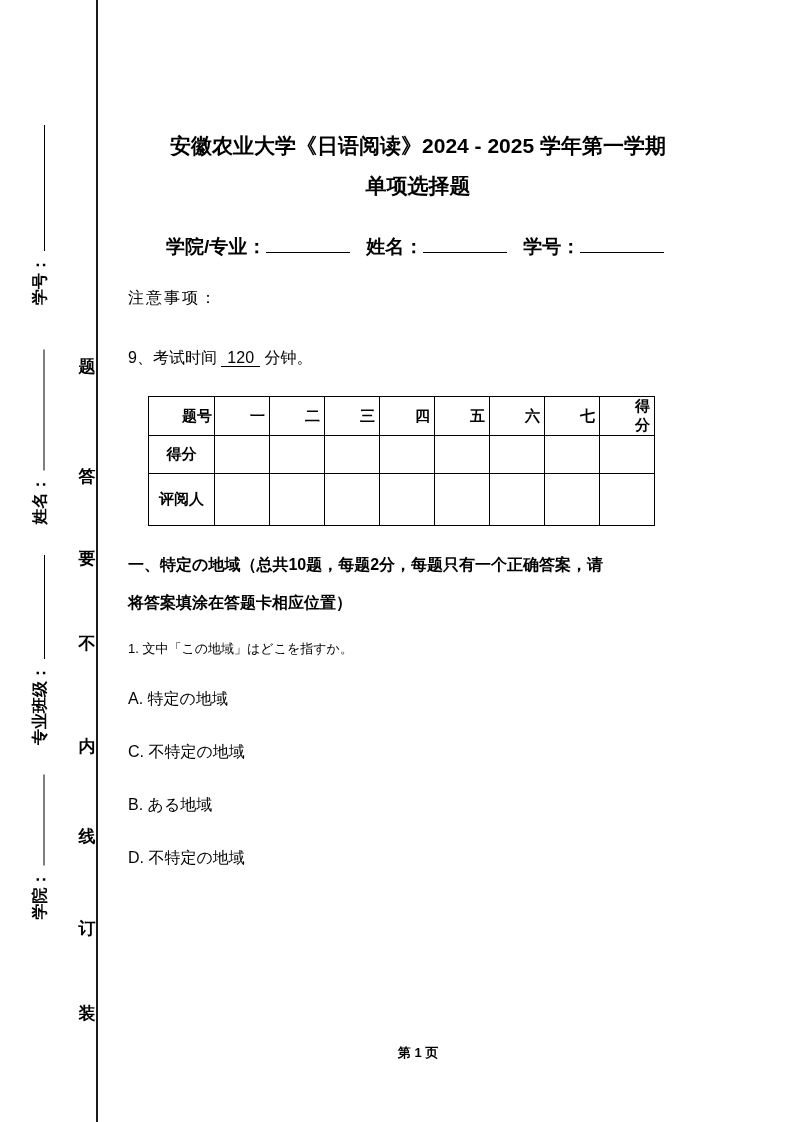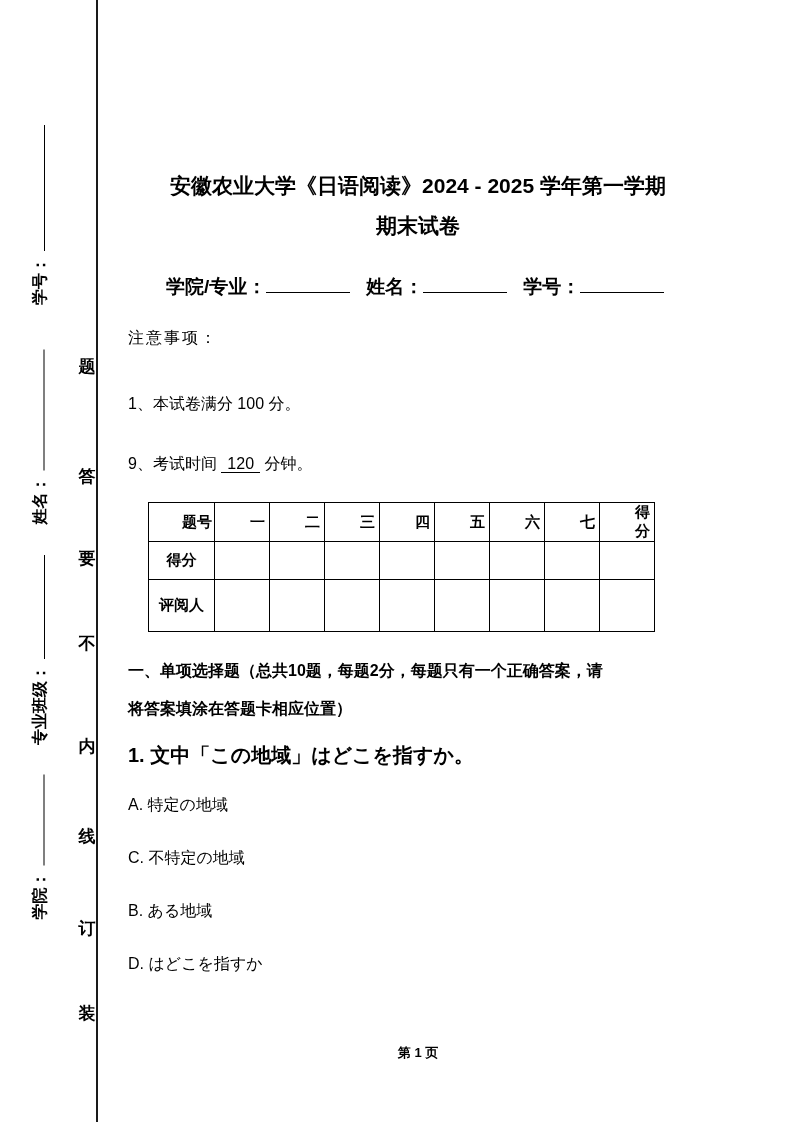--- a/index.html
+++ b/index.html
@@ -32,21 +32,21 @@
     height:14px;
     margin-left:6px;
     flex:1 1 auto;
   }
   .bchar {
     position:absolute; left:76px; width:22px;
     text-align:center; font-size:17px; font-weight:bold;
   }
 
   
-  .main { position:absolute; left:128px; top:0; width:580px;margin-top:40px; }
+  .main { position:absolute; left:128px; top:0; width:580px; }
 
   .title-l1 { margin-top:134px; text-align:center; font-size:21px; font-weight:bold; line-height:24px; }
   .title-l2 { margin-top:16px;  text-align:center; font-size:21px; font-weight:bold; line-height:24px; }
 
   .form-line { margin-top:36px; padding-left:38px; font-size:19px; height:20px; white-space:nowrap; }
   .form-line .flabel { font-weight:bold; }
   .form-line .fblank {
     display:inline-block; width:84px; border-bottom:1.5px solid #000;
     height:15px; margin-right:16px; vertical-align:baseline;
   }
@@ -64,21 +64,21 @@
   }
   table.score td.c0 { width:66px; }
   table.score td.cn { width:55px; }
   table.score tr.r-head td { height:38px; font-weight:bold;padding-left:31px; }
   table.score tr.r-score td { height:38px; }
   table.score tr.r-exam td { height:52px; }
   table.score td.rowlab { font-weight:bold; }
 
   .section-head { margin-top:20px; font-size:16px; font-weight:bold; line-height:38px; }
 
-  .question { margin-top:16px; font-size:20px; line-height:22px;font-weight:bold; }
+  .question { margin-top:16px; font-size:13px; line-height:22px; }
   .question.q2 { margin-top:30px; }
   .option { margin-top:31px; font-size:16px; line-height:22px; }
   .option.first { margin-top:28px; }
 
   .footer {
     position:absolute; left:128px; top:1044px; width:580px;
     text-align:center; font-size:13px; font-weight:bold; line-height:18px;
   }
 </style>
 </head>
@@ -111,29 +111,28 @@
 <div class="bchar" style="top:547px;">要</div>
 <div class="bchar" style="top:632px;">不</div>
 <div class="bchar" style="top:735px;">内</div>
 <div class="bchar" style="top:825px;">线</div>
 <div class="bchar" style="top:917px;">订</div>
 <div class="bchar" style="top:1002px;">装</div>
 
 <div class="main">
 
   <div class="title-l1">安徽农业大学《日语阅读》2024 - 2025 学年第一学期</div>
-  <div class="title-l2">期末试卷</div>
+  <div class="title-l2">单项选择题</div>
 
   <div class="form-line">
     <span class="flabel">学院/专业：</span><span class="fblank"></span><span class="flabel">姓名：</span><span class="fblank"></span><span class="flabel">学号：</span><span class="fblank" style="margin-right:0;"></span>
   </div>
 
   <div class="notice">注意事项：</div>
 
-  <div class="note-item note-1">1、本试卷满分 100 分。</div>
 
   <div class="note-item note-2">
     <span>9、考试时间</span>
     <span class="ublank">120</span>
     <span>分钟。</span>
   </div>
 
   <table class="score">
     <tbody>
         <tr class="r-head">
@@ -166,27 +165,27 @@
       <td class="cn"></td>
       <td class="cn"></td>
       <td class="cn"></td>
       <td class="cn"></td>
       <td class="cn"></td>
     </tr>
   </tbody>
     </table>
 
   <div class="section-head">
-    <div>一、单项选择题（总共10题，每题2分，每题只有一个正确答案，请</div>
+    <div>一、特定の地域（总共10题，每题2分，每题只有一个正确答案，请</div>
     <div>将答案填涂在答题卡相应位置）</div>
   </div>
 
   <div class="question">1. 文中「この地域」はどこを指すか。</div>
 
   <div class="option first">A. 特定の地域</div>
   <div class="option">C. 不特定の地域</div>
   <div class="option">B. ある地域</div>
-  <div class="option">D. はどこを指すか</div>
+  <div class="option">D. 不特定の地域</div>
 
 
 </div>
 
 <div class="footer">第 1 页</div>
 
 </body></html>

